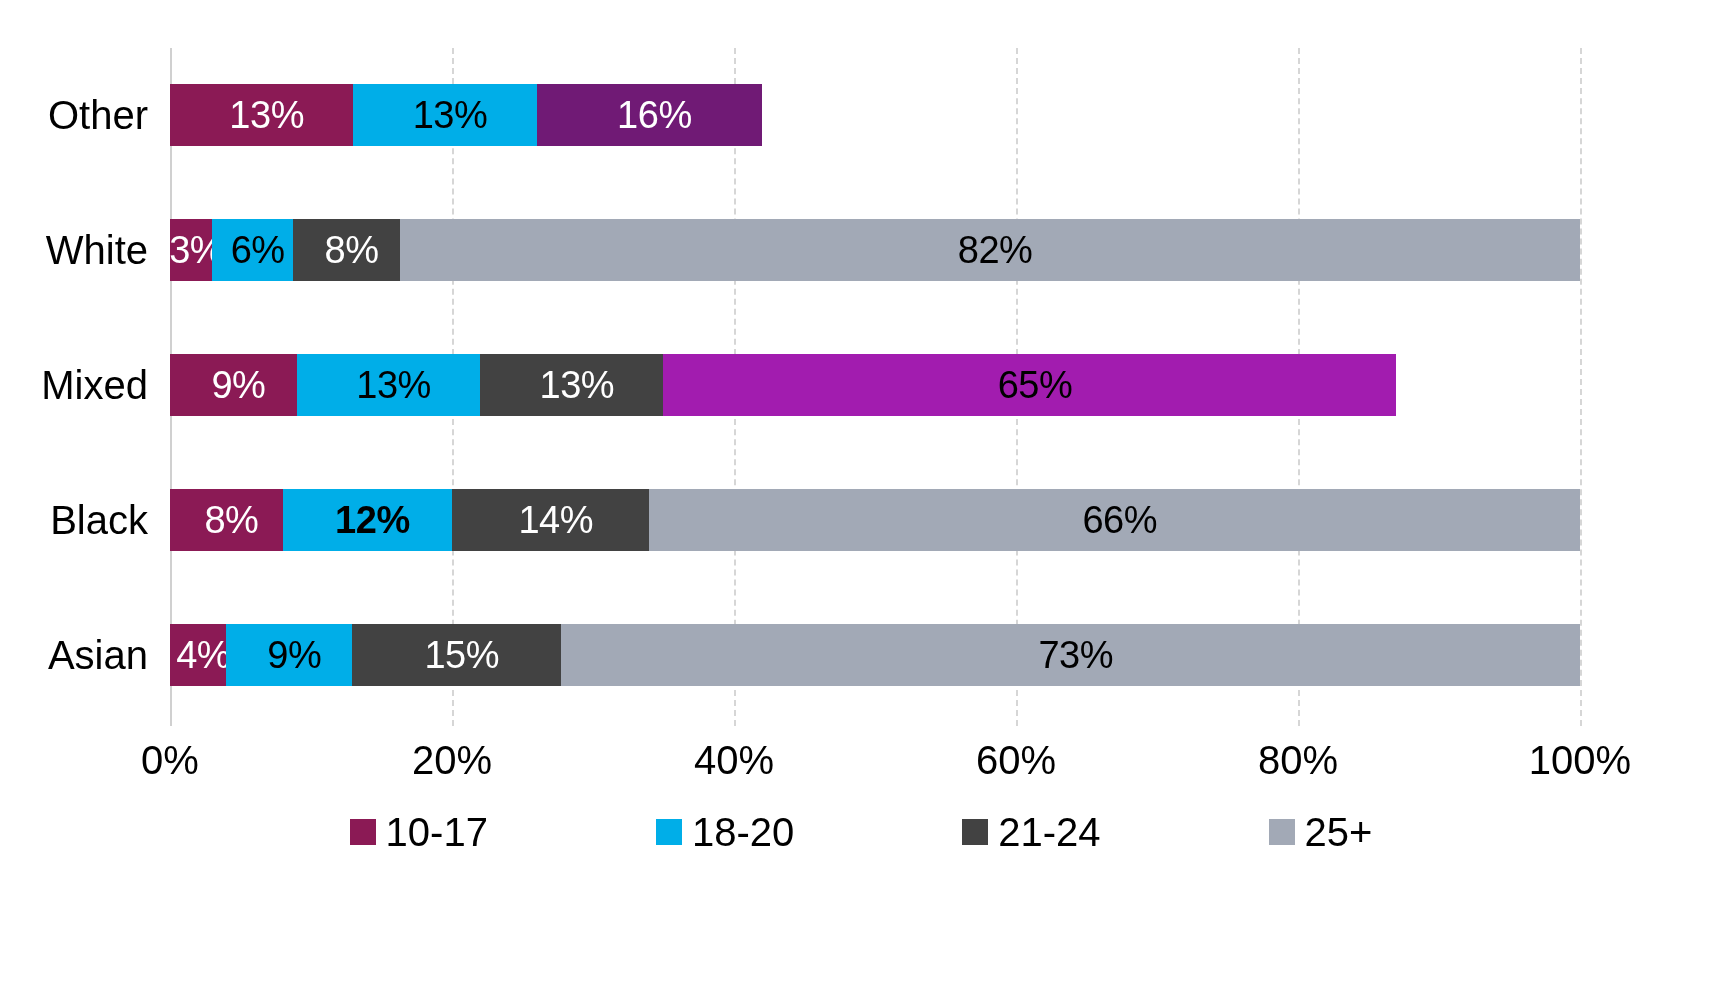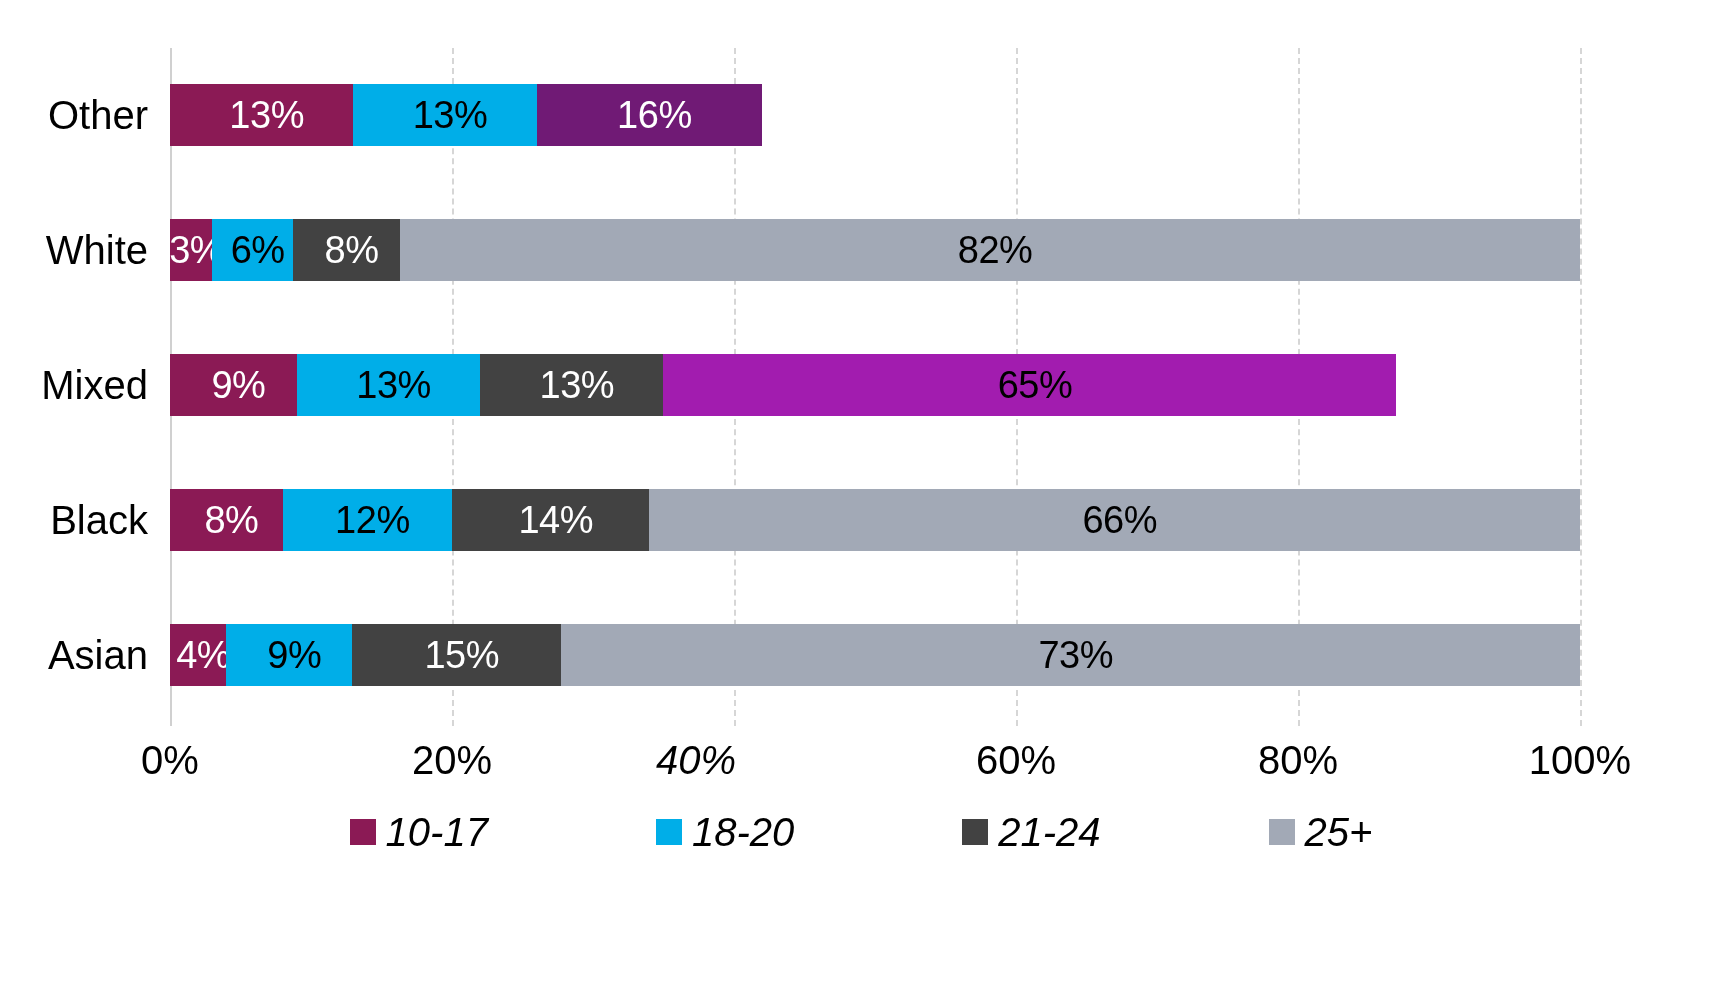--- a/index.html
+++ b/index.html
@@ -106,21 +106,20 @@
   
   .legend {
     position: absolute;
     left: 0;
     top: 812px;
     width: 1722px;
     display: flex;
     justify-content: center;
     gap: 168px;
     align-items: center;
-    font-style: italic;
   }
 
   .legend-item {
     display: flex;
     align-items: center;
     gap: 10px;
   }
 
   .legend-swatch {
     width: 26px;
@@ -186,21 +185,21 @@
             <span class="seg-label light">13%</span>
           </div>
           <div class="segment" style="width: 733px; background: #a21caf;">
             <span class="seg-label dark">65%</span>
           </div>
         </div>
         <div class="bar-row" style="top: 441px;">
           <div class="segment" style="width: 112.8px; background: rgb(139, 26, 85);">
             <span class="seg-label light">8%</span>
           </div>
-          <div class="segment" style="width: 169.2px; background: rgb(0, 174, 232);">
+          <div class="segment" style="width: 169.2px; background: rgb(0, 174, 232); font-weight: bold;">
             <span class="seg-label dark">12%</span>
           </div>
           <div class="segment" style="width: 197.4px; background: rgb(66, 66, 66);">
             <span class="seg-label light">14%</span>
           </div>
           <div class="segment" style="width: 930.6px; background: rgb(162, 169, 182);">
             <span class="seg-label dark">66%</span>
           </div>
         </div>
         <div class="bar-row" style="top: 576px;">
@@ -223,21 +222,21 @@
   <div id="category-labels">
       <div class="cat-label" style="top: 95px;">Other</div>
       <div class="cat-label" style="top: 230px;">White</div>
       <div class="cat-label" style="top: 365px;">Mixed</div>
       <div class="cat-label" style="top: 500px;">Black</div>
       <div class="cat-label" style="top: 635px;">Asian</div>
     </div>
   <div id="xticks-layer">
       <div class="xtick" style="left: 170px;">0%</div>
       <div class="xtick" style="left: 452px;">20%</div>
-      <div class="xtick" style="left: 696px; font-style: italic;">40%</div>
+      <div class="xtick" style="left: 734px;">40%</div>
       <div class="xtick" style="left: 1016px;">60%</div>
       <div class="xtick" style="left: 1298px;">80%</div>
       <div class="xtick" style="left: 1580px;">100%</div>
     </div>
 
   <div class="legend" id="legend">
       <div class="legend-item">
         <span class="legend-swatch" style="background: rgb(139, 26, 85);"></span>
         <span class="legend-text">10-17</span>
       </div>

